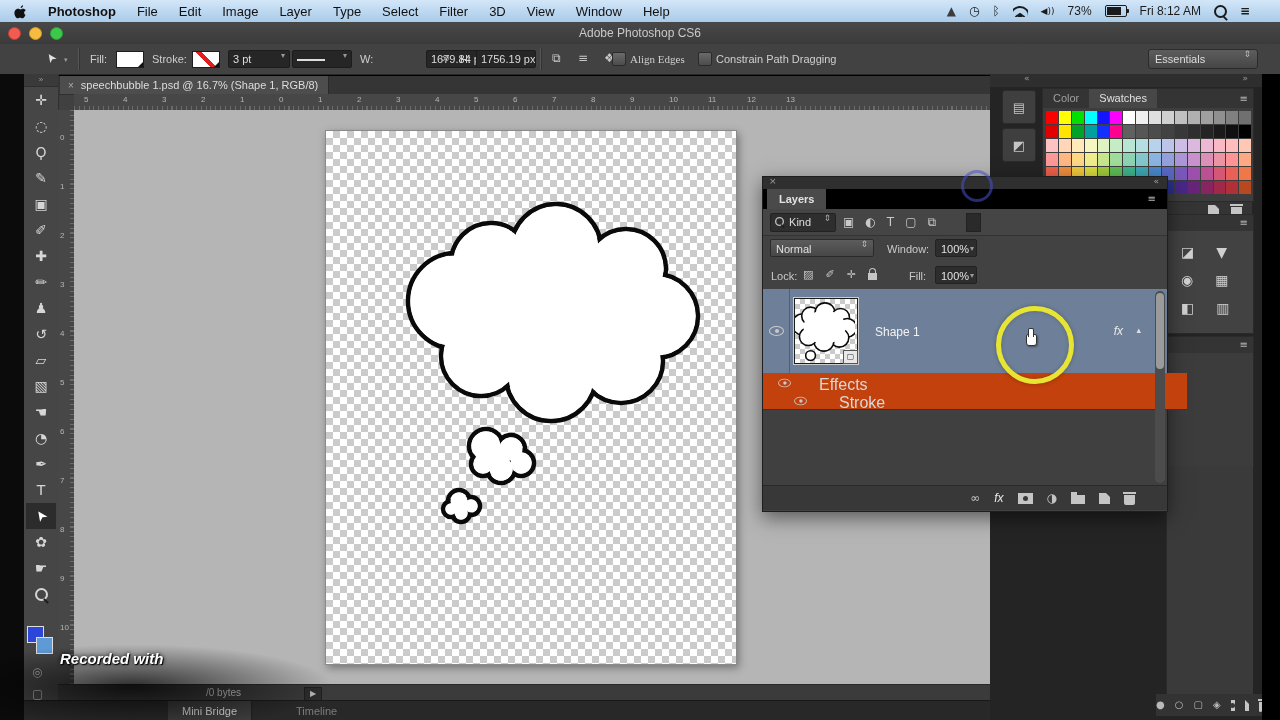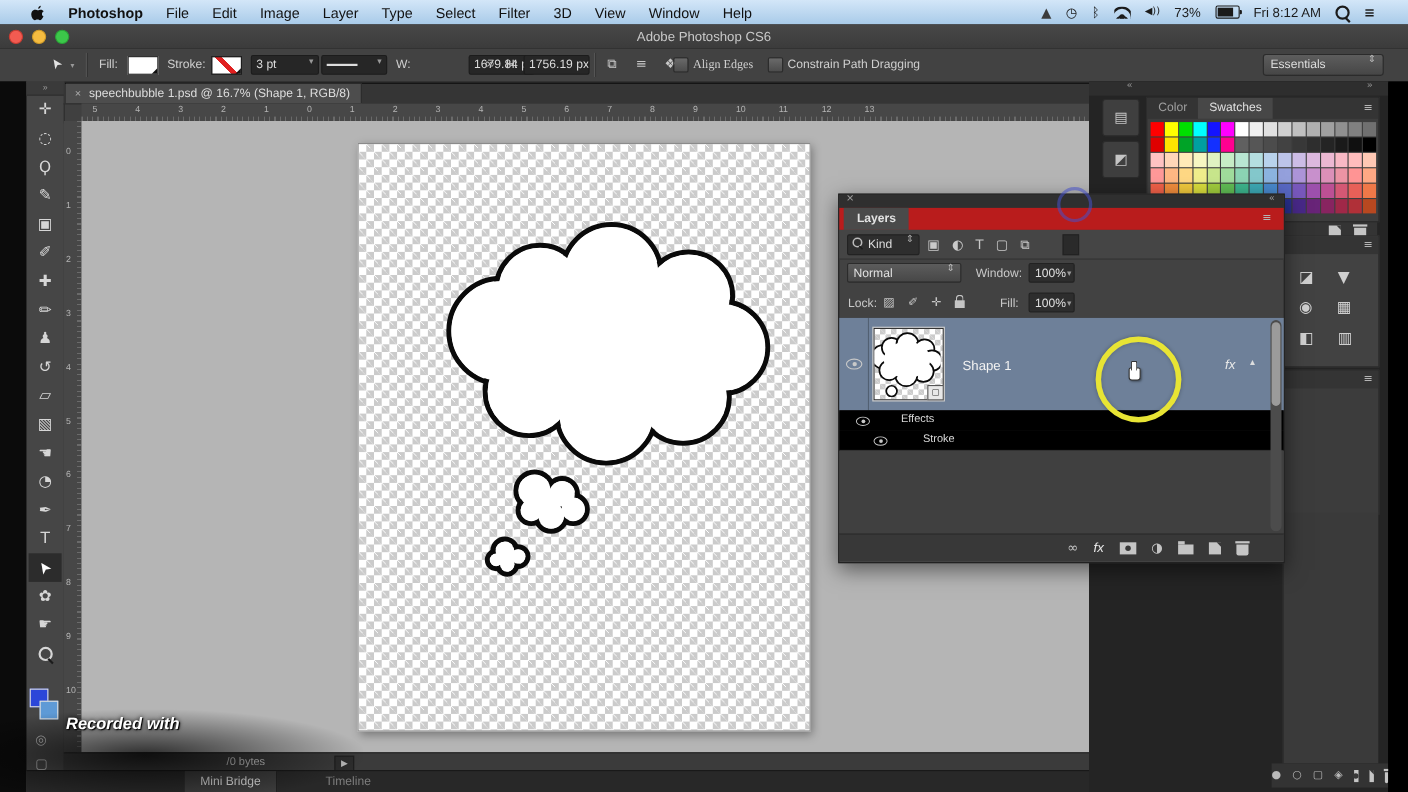--- a/index.html
+++ b/index.html
@@ -7,21 +7,21 @@
          font-family:"Liberation Sans","DejaVu Sans",sans-serif;
          -webkit-font-smoothing:antialiased;}
   .abs{position:absolute;}
   .glyph{font-family:"DejaVu Sans",sans-serif;line-height:1;}
 
   
   #menubar{left:0;top:0;width:1280px;height:22px;
     background:linear-gradient(#d3e6f8,#a9cbe9);
     border-bottom:1px solid #6f8aa5;display:flex;align-items:center;
     color:#111;font-size:13px;}
-  #menu-items{display:flex;align-items:center;gap:21px;padding-left:28px;}
+  #menu-items{display:flex;align-items:center;gap:21px;padding-left:14px;}
   #menu-items .mi{cursor:default;}
   #menu-items .mi.app{font-weight:bold;}
   #menu-status{margin-left:auto;display:flex;align-items:center;gap:13px;
     padding-right:30px;font-size:12px;color:#1b1b1b;}
 
   .i-wifi{width:15px;height:11px;position:relative;overflow:hidden;display:inline-block;}
   .i-wifi i{position:absolute;left:50%;bottom:-9px;transform:translateX(-50%);
     border:2px solid #1b1b1b;border-radius:50%;background:transparent;}
   .i-wifi i.a{width:16px;height:16px;}
   .i-wifi i.b{width:8px;height:8px;}
@@ -134,21 +134,21 @@
   #dockfill{position:absolute;left:176px;top:392px;width:86px;height:228px;background:#3a3a3a;
     border-left:1px solid #2a2a2a;}
   #dock-bottom-icons{position:absolute;left:166px;top:620px;width:106px;height:22px;background:#333;
     display:flex;align-items:center;gap:10px;justify-content:center;color:#b9b9b9;font-size:10px;}
 
   
   #layerspanel{left:762px;top:176px;width:404px;height:334px;background:#424242;
     border:1px solid #1e1e1e;box-shadow:0 6px 18px rgba(0,0,0,.5);}
   #lp-head{position:absolute;left:0;top:0;width:100%;height:12px;background:#2f2f2f;
     color:#9f9f9f;font-size:9px;line-height:12px;}
-  #lp-tabs{position:absolute;left:0;top:12px;width:100%;height:20px;background:#b91c1c;}
+  #lp-tabs{position:absolute;left:0;top:12px;width:100%;height:20px;background:#000000;}
   #lp-tabs .ptab.on{position:absolute;left:4px;top:0;height:20px;line-height:20px;background:#4a4a4a;
     color:#e3e3e3;font-size:11px;font-weight:bold;padding:0 12px;}
   #lp-filter{position:absolute;left:0;top:32px;width:100%;height:26px;background:#454545;
     border-bottom:1px solid #333;}
   .kindbox{position:absolute;left:7px;top:4px;width:64px;height:17px;background:#2e2e2e;
     border:1px solid #222;border-radius:2px;color:#ddd;font-size:11px;line-height:17px;}
   #filter-icons{position:absolute;left:80px;top:4px;display:flex;gap:11px;color:#c9c9c9;
     font-size:12px;align-items:center;height:17px;}
   .ftoggle{position:absolute;right:186px;top:4px;width:13px;height:17px;background:#2a2a2a;
     border:1px solid #222;}
@@ -163,21 +163,21 @@
   #lp-lock{position:absolute;left:0;top:85px;width:100%;height:27px;border-bottom:1px solid #333;}
   #lock-icons{position:absolute;left:40px;top:6px;display:flex;gap:12px;color:#c5c5c5;font-size:11px;align-items:center;}
   #lp-list{position:absolute;left:0;top:112px;width:100%;height:196px;background:#404040;}
   .lrow-sel{position:absolute;left:0;top:0;width:100%;height:84px;background:#6e8099;border-bottom:1px solid #333;}
   .eyecol{position:absolute;left:0;top:0;width:26px;height:100%;border-right:1px solid rgba(0,0,0,.25);}
   .thumb{position:absolute;left:31px;top:9px;width:62px;height:64px;border:1px solid #1e1e1e;outline:1px solid #ccc;}
   .thumb .badge{position:absolute;right:-1px;bottom:-1px;width:13px;height:12px;background:#e8e8e8;
     border:1px solid #555;color:#333;font-size:8px;line-height:12px;text-align:center;}
   .lname{position:absolute;left:112px;color:#f2f2f2;font-size:12px;}
   .fx{font-style:italic;color:#e8e8e8;font-size:12px;}
-  .lrow-sub{position:absolute;left:0;width:100%;height:18px;background:#000000;color:#d9d9d9;font-size:10px;}
+  .lrow-sub{position:absolute;left:0;width:100%;height:18px;background:#c2410c;color:#d9d9d9;font-size:16px;padding-left:20px;}
   .lrow-bg{position:absolute;left:0;top:122px;width:100%;height:72px;background:#404040;border-top:1px solid #333;}
   .emptyeye{position:absolute;left:6px;top:28px;width:15px;height:15px;background:#353535;border:1px solid #2a2a2a;}
   .lscroll{position:absolute;right:2px;top:2px;width:10px;height:192px;background:#4c4c4c;border-radius:5px;}
   .lscroll .th{position:absolute;left:1px;top:2px;width:8px;height:76px;background:#9b9b9b;border-radius:4px;}
   #lp-bottom{position:absolute;left:0;top:308px;width:100%;height:25px;background:#383838;border-top:1px solid #2a2a2a;
     display:flex;align-items:center;justify-content:flex-end;gap:14px;padding-right:32px;box-sizing:border-box;
     color:#c3c3c3;font-size:12px;}
 
   .i-eye{display:inline-block;width:13px;height:8px;border:1px solid #c9c9c9;border-radius:50%;position:relative;}
   .i-eye::after{content:"";position:absolute;left:50%;top:50%;width:4px;height:4px;margin:-2px 0 0 -2px;

